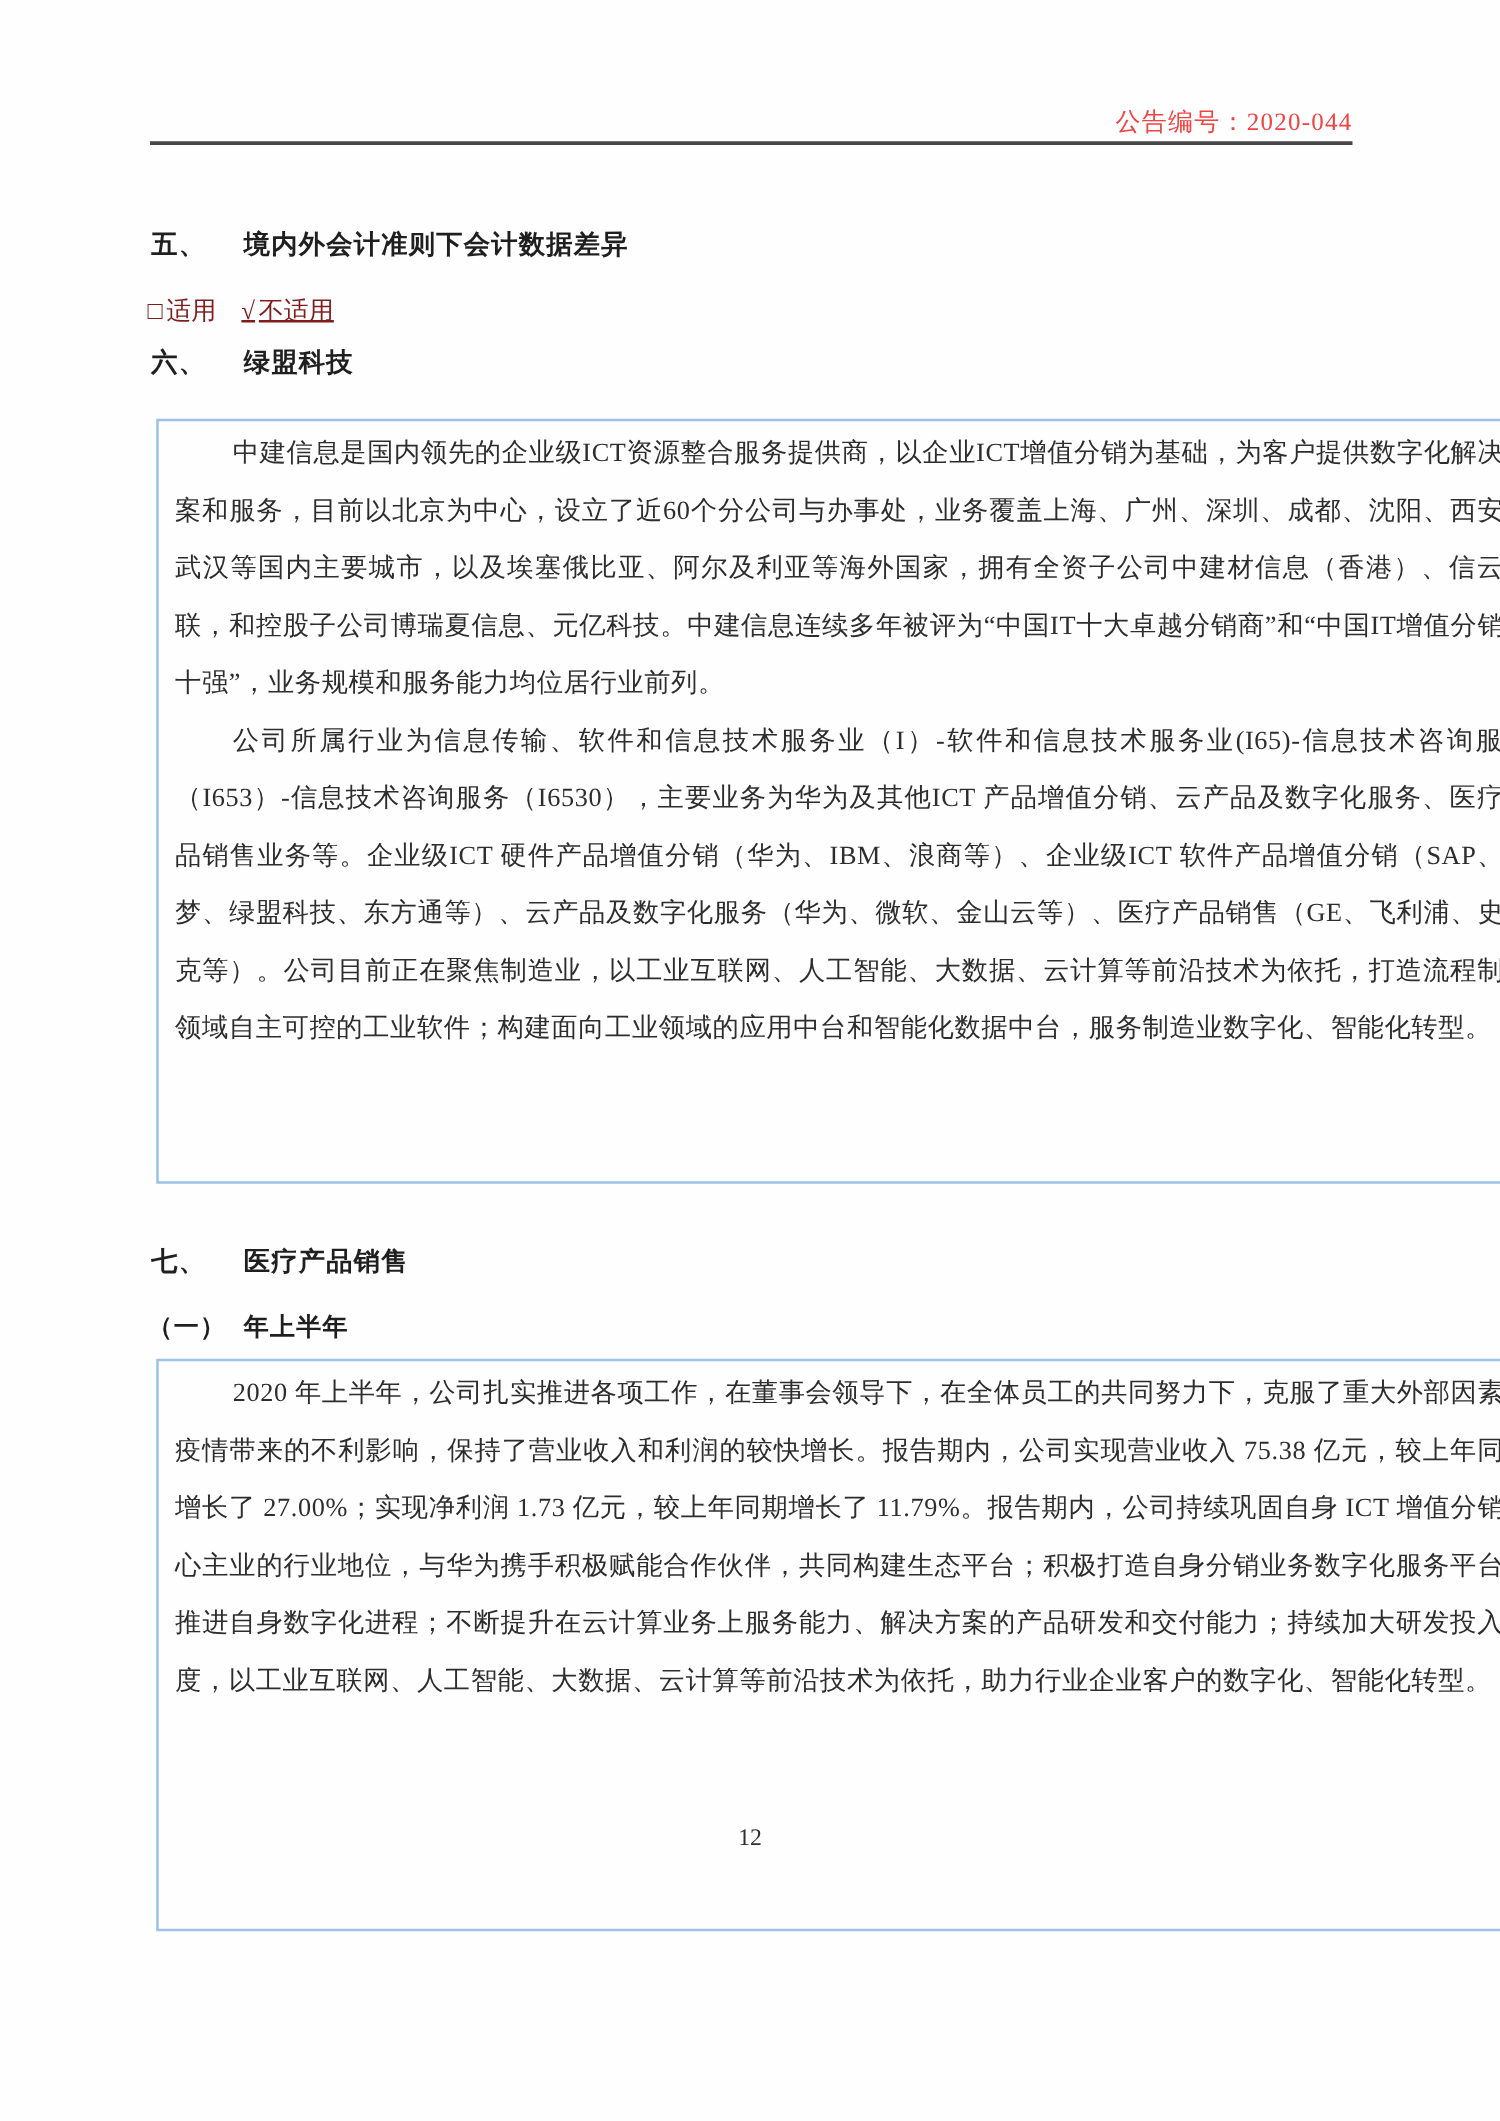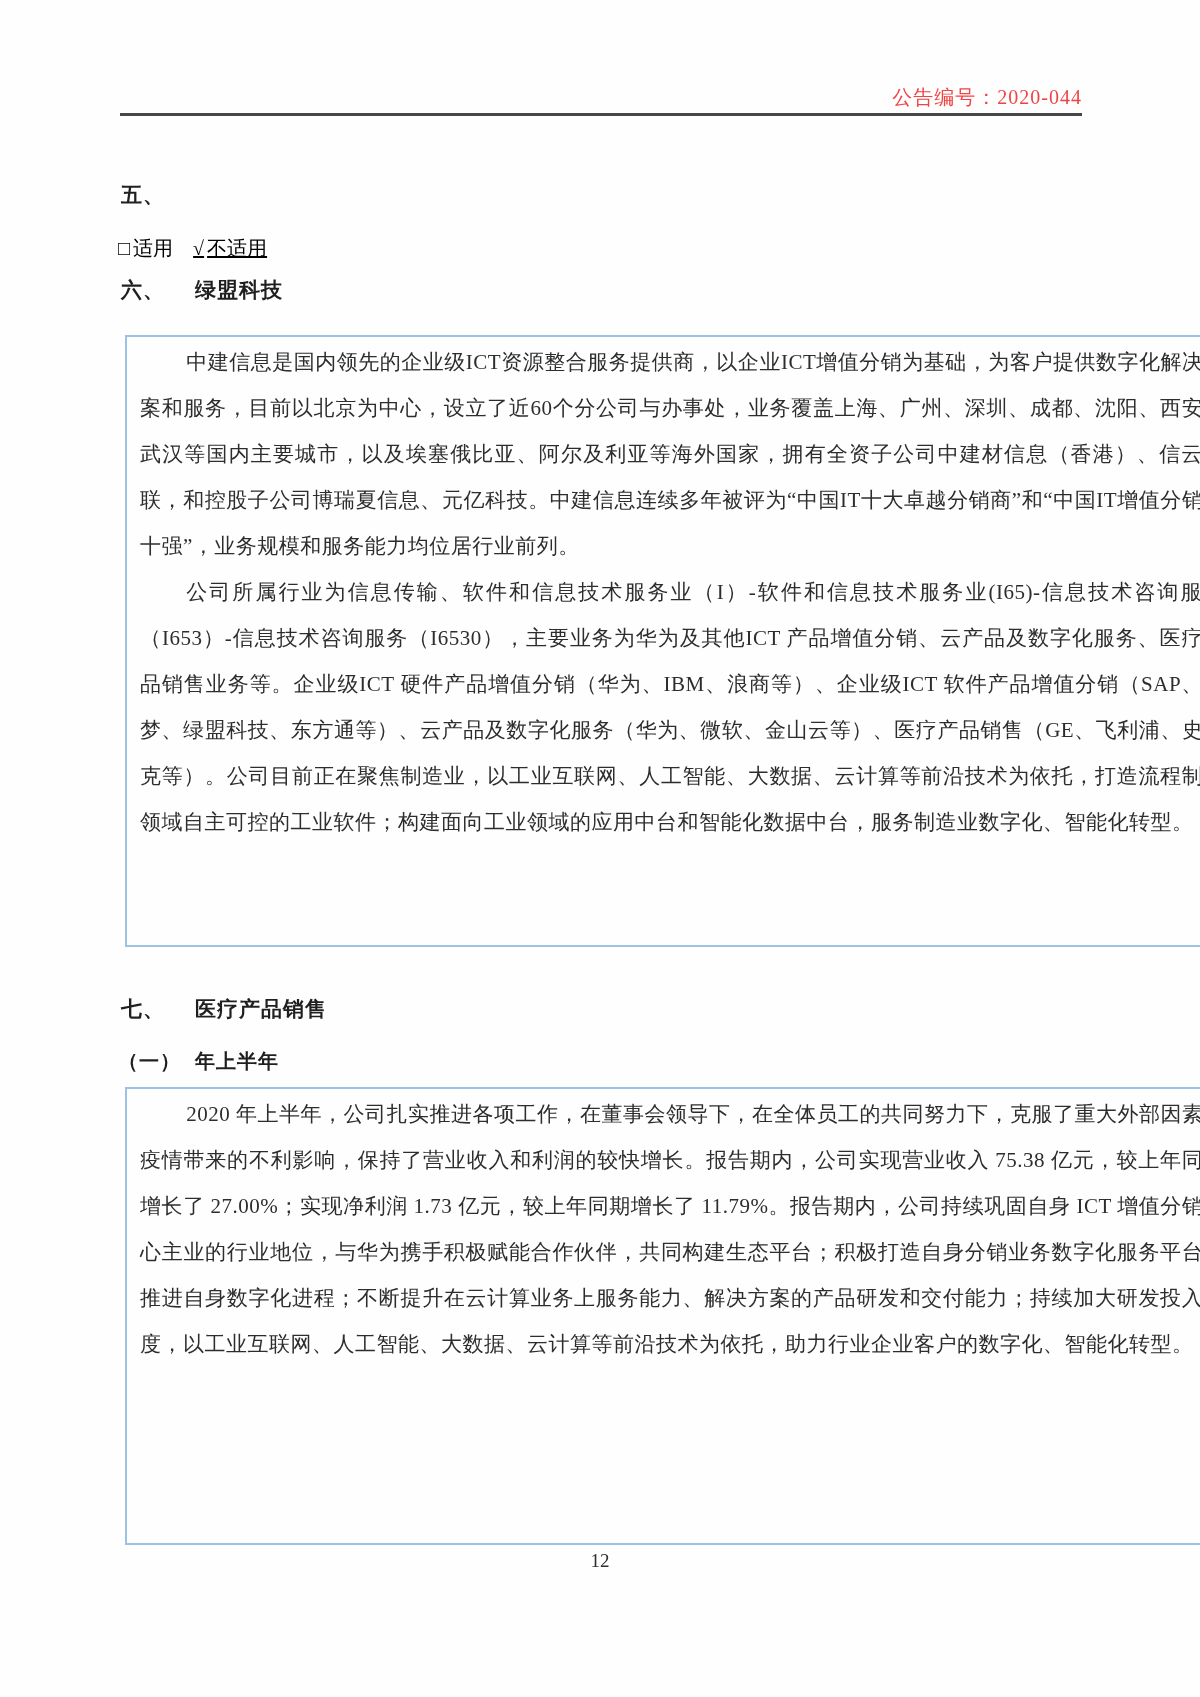--- a/index.html
+++ b/index.html
@@ -53,21 +53,21 @@
     color: #1f1f1f;
     letter-spacing: 1px;
   }
   .h2 .h-num { width: 77px; flex: 0 0 auto; }
   
   .applicability {
     position: absolute;
     top: 235px;
     left: 118px;
     font-size: 20px;
-    color: #000000;
+    color: #7f1d1d;
     display: flex;
     align-items: flex-end;
   }
   .applicability .opt2 { margin-left: 20px; text-decoration: underline; }
   .applicability .glyph { margin-right: 3px; }
   
   .textbox {
     position: absolute;
     left: 125px;
     width: 1115px;
@@ -87,39 +87,40 @@
     text-align: justify;
     text-justify: inter-ideograph;
     text-indent: 2.2em;
     letter-spacing: 0.5px;
   }
   .textbox p + p { margin-top: 0; }
   .box-plan p + p { margin-top: 12px; }
   
   .page-num {
     position: absolute;
-    top: 1550px;
+    top: 1460px;
     left: 0;
     width: 100%;
     text-align: center;
     font-size: 19px;
     color: #2e2e2e;
   }
 </style>
 </head>
 <body>
 
 <div class="page">
 
   <div class="announce-no">公告编号：2020-044</div>
 
   <div class="header-rule"></div>
 
   <div class="h1 h-five">
     <span class="h-num">五、</span>
+    <span class="h-title">境内外会计准则下会计数据差异</span>
   </div>
 
   <div class="applicability">
     <span>
       <span class="glyph">□</span><span>适用</span>
     </span>
     <span class="opt2">
       <span class="glyph">√</span><span>不适用</span>
     </span>
   </div>

